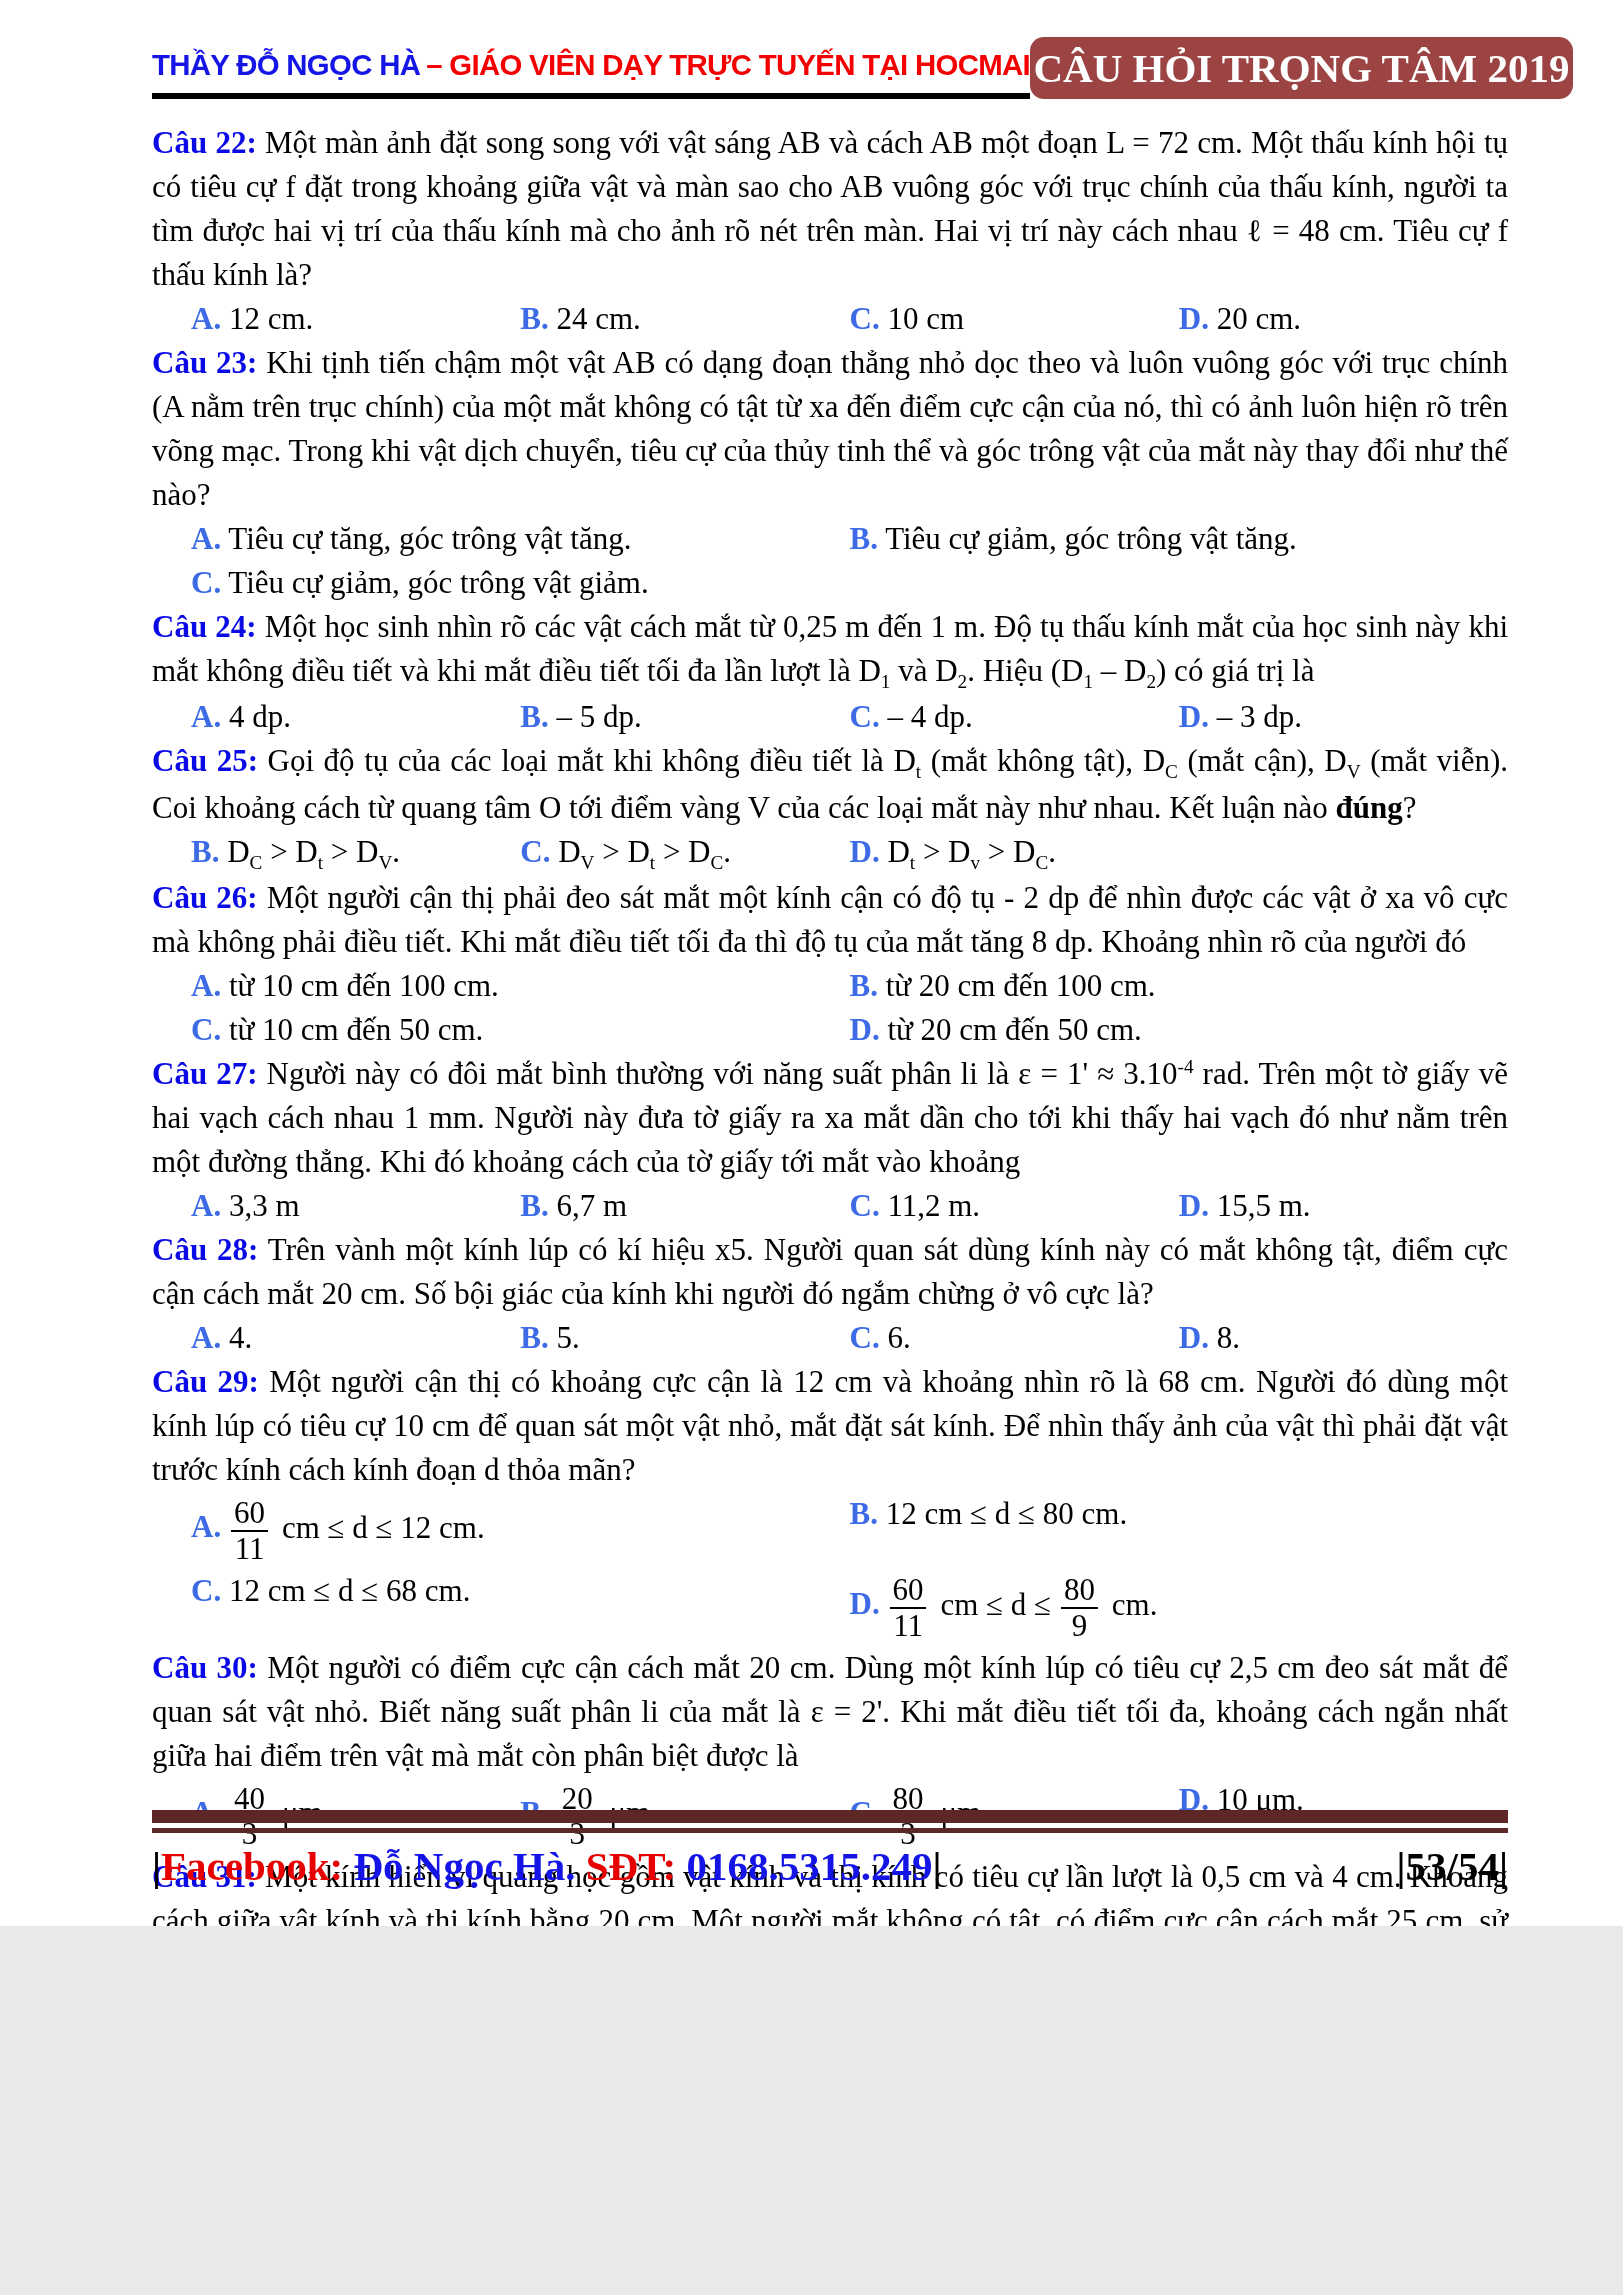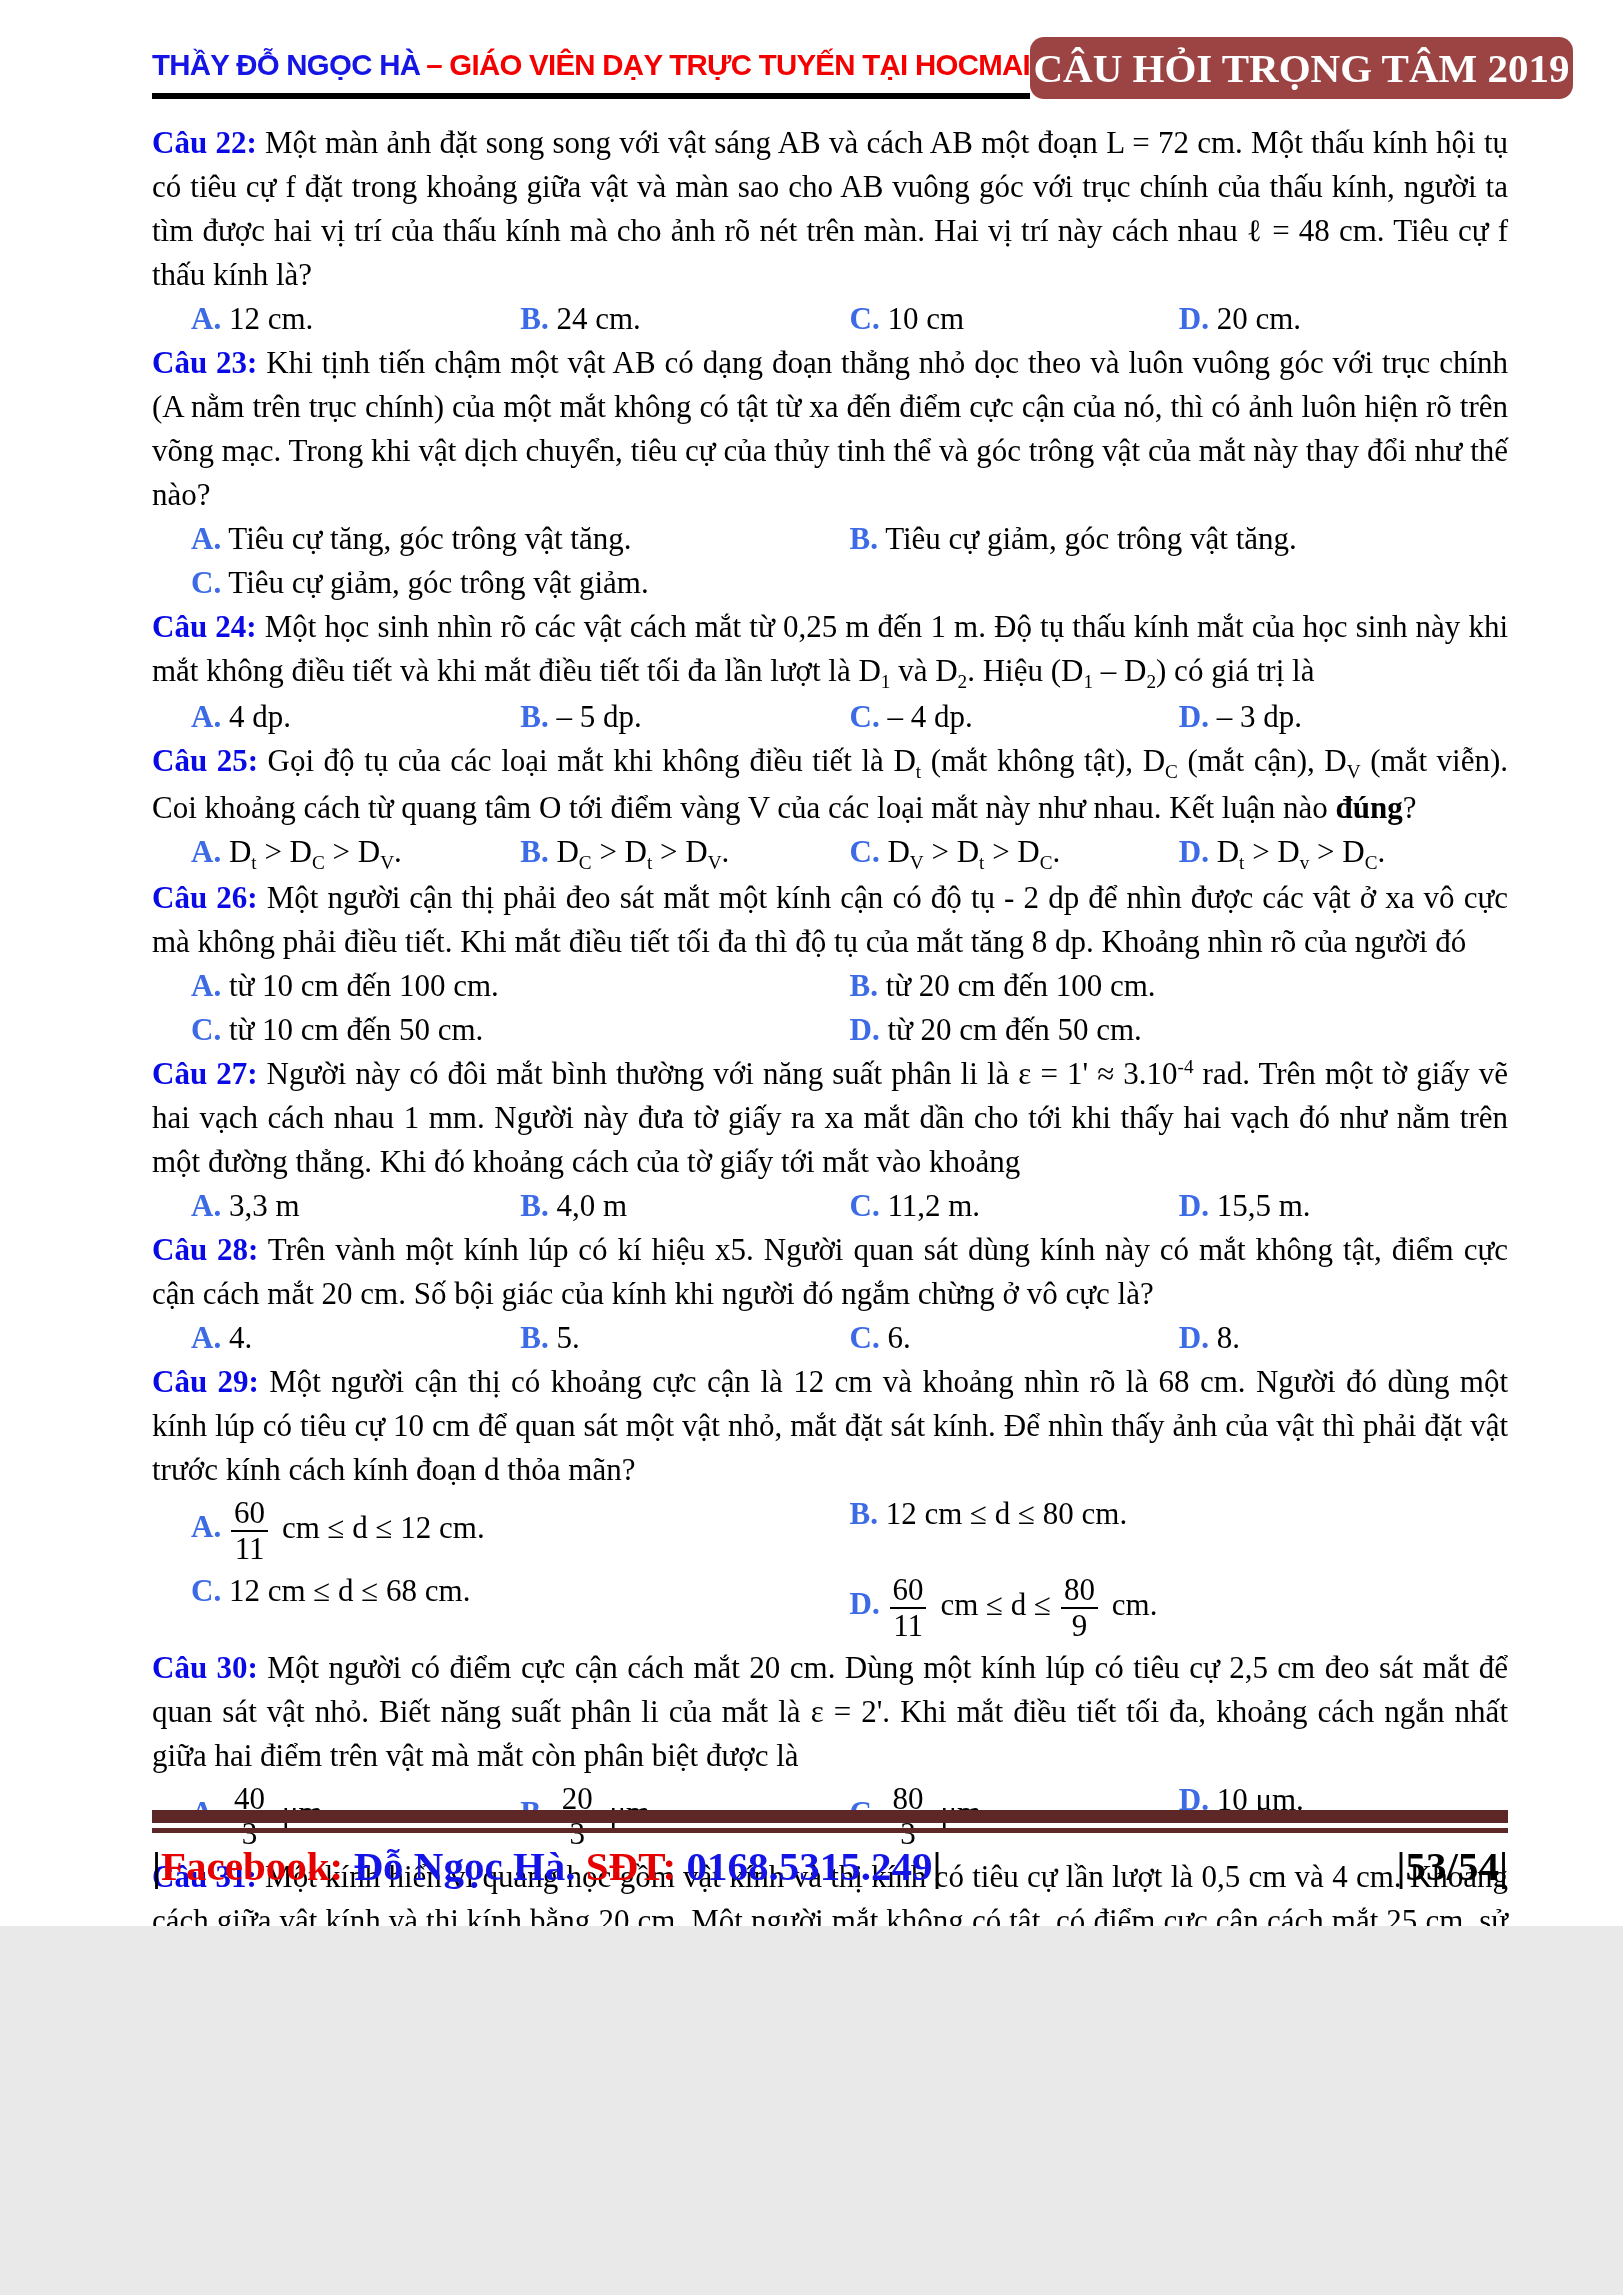--- a/index.html
+++ b/index.html
@@ -94,42 +94,41 @@
           <div class="option"><span class="opt-label">A.</span> <span>4 dp.</span></div>
           <div class="option"><span class="opt-label">B.</span> <span>– 5 dp.</span></div>
           <div class="option"><span class="opt-label">C.</span> <span>– 4 dp.</span></div>
           <div class="option"><span class="opt-label">D.</span> <span>– 3 dp.</span></div>
         </div>
       </section>
 
       <section class="question">
         <p class="q-text"><span class="q-label">Câu 25:</span> <span>Gọi độ tụ của các loại mắt khi không điều tiết là D<sub>t</sub> (mắt không tật), D<sub>C</sub> (mắt cận), D<sub>V</sub> (mắt viễn). Coi khoảng cách từ quang tâm O tới điểm vàng V của các loại mắt này như nhau. Kết luận nào <b>đúng</b>?</span></p>
         <div class="options cols-4">
-          <div class="option"><span class="opt-label">A.</span> <span>D<sub>t</sub> &gt; D<sub>C</sub> &gt; D<sub>V</sub>.</span></div>
           <div class="option"><span class="opt-label">B.</span> <span>D<sub>C</sub> &gt; D<sub>t</sub> &gt; D<sub>V</sub>.</span></div>
           <div class="option"><span class="opt-label">C.</span> <span>D<sub>V</sub> &gt; D<sub>t</sub> &gt; D<sub>C</sub>.</span></div>
           <div class="option"><span class="opt-label">D.</span> <span>D<sub>t</sub> &gt; D<sub>v</sub> &gt; D<sub>C</sub>.</span></div>
         </div>
       </section>
 
       <section class="question">
         <p class="q-text"><span class="q-label">Câu 26:</span> <span>Một người cận thị phải đeo sát mắt một kính cận có độ tụ - 2 dp để nhìn được các vật ở xa vô cực mà không phải điều tiết. Khi mắt điều tiết tối đa thì độ tụ của mắt tăng 8 dp. Khoảng nhìn rõ của người đó</span></p>
         <div class="options cols-2">
           <div class="option"><span class="opt-label">A.</span> <span>từ 10 cm đến 100 cm.</span></div>
           <div class="option"><span class="opt-label">B.</span> <span>từ 20 cm đến 100 cm.</span></div>
           <div class="option"><span class="opt-label">C.</span> <span>từ 10 cm đến 50 cm.</span></div>
           <div class="option"><span class="opt-label">D.</span> <span>từ 20 cm đến 50 cm.</span></div>
         </div>
       </section>
 
       <section class="question">
         <p class="q-text"><span class="q-label">Câu 27:</span> <span>Người này có đôi mắt bình thường với năng suất phân li là ε = 1' ≈ 3.10<sup>-4</sup> rad. Trên một tờ giấy vẽ hai vạch cách nhau 1 mm. Người này đưa tờ giấy ra xa mắt dần cho tới khi thấy hai vạch đó như nằm trên một đường thẳng. Khi đó khoảng cách của tờ giấy tới mắt vào khoảng</span></p>
         <div class="options cols-4">
           <div class="option"><span class="opt-label">A.</span> <span>3,3 m</span></div>
-          <div class="option"><span class="opt-label">B.</span> <span>4,0 m</span></div>
+          <div class="option"><span class="opt-label">B.</span> <span>6,7 m</span></div>
           <div class="option"><span class="opt-label">C.</span> <span>11,2 m.</span></div>
           <div class="option"><span class="opt-label">D.</span> <span>15,5 m.</span></div>
         </div>
       </section>
 
       <section class="question">
         <p class="q-text"><span class="q-label">Câu 28:</span> <span>Trên vành một kính lúp có kí hiệu x5. Người quan sát dùng kính này có mắt không tật, điểm cực cận cách mắt 20 cm. Số bội giác của kính khi người đó ngắm chừng ở vô cực là?</span></p>
         <div class="options cols-4">
           <div class="option"><span class="opt-label">A.</span> <span>4.</span></div>
           <div class="option"><span class="opt-label">B.</span> <span>5.</span></div>

